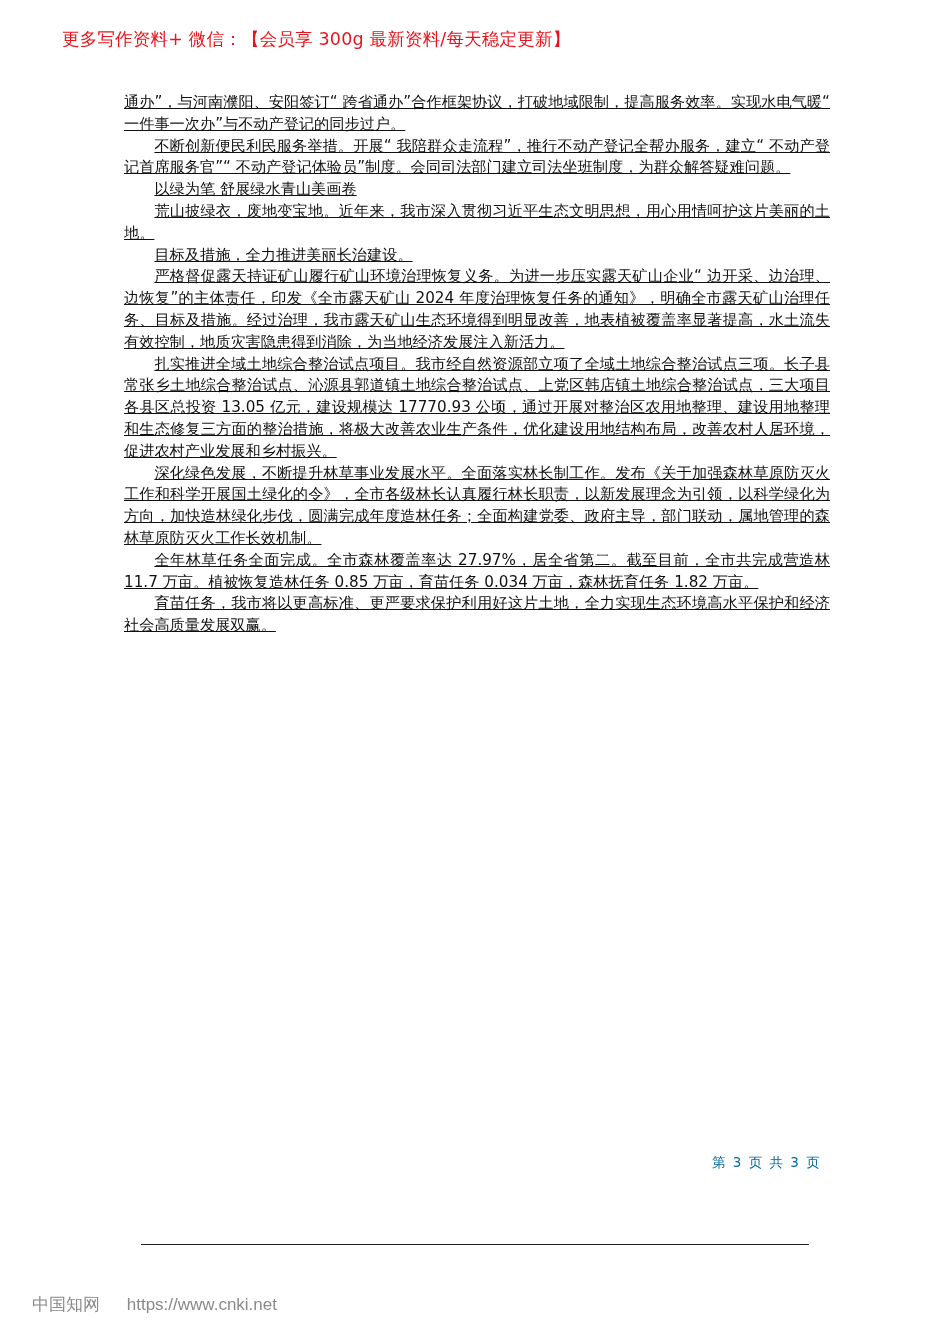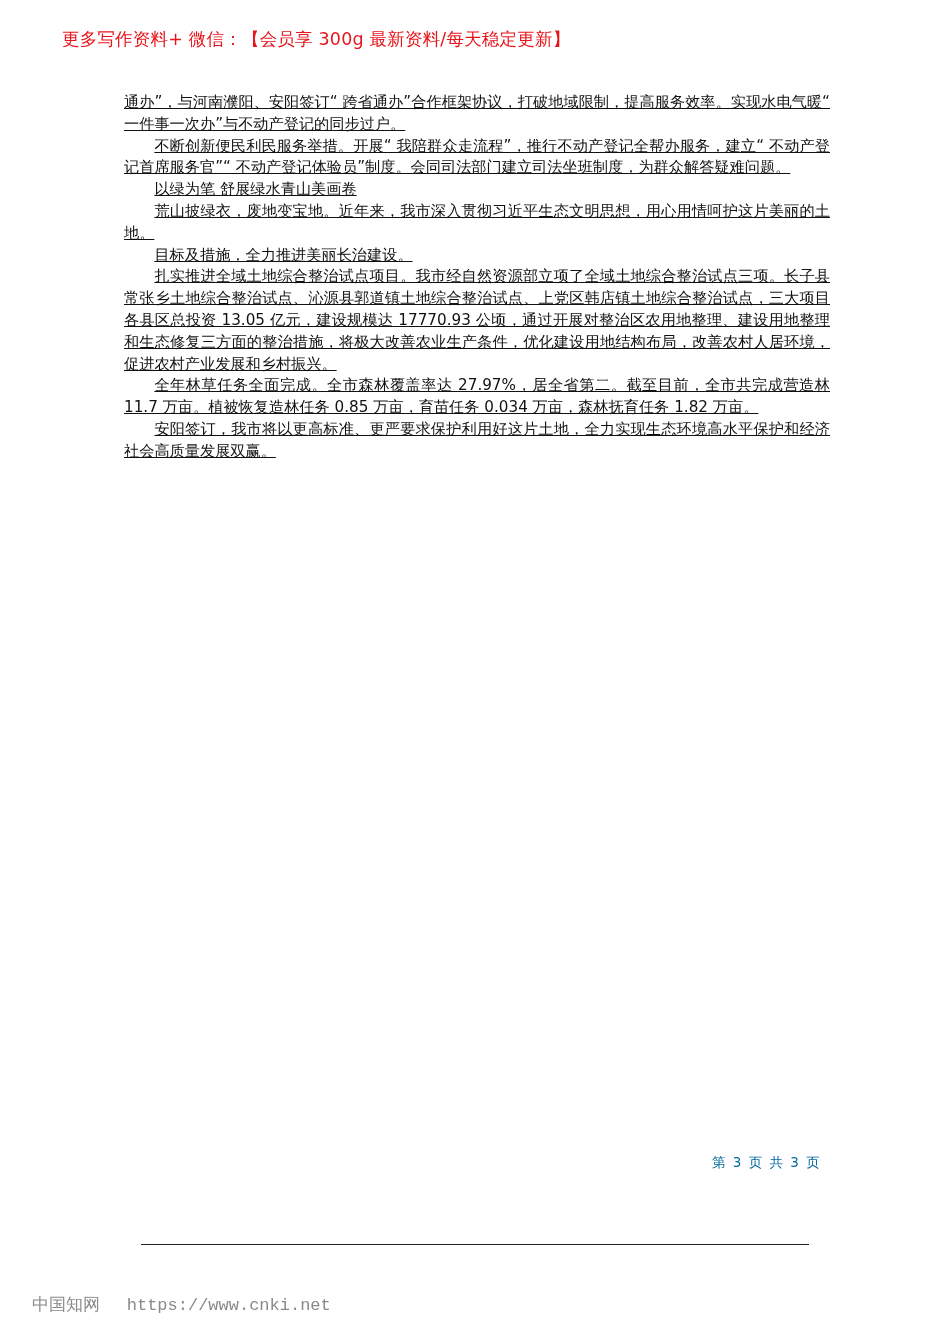--- a/index.html
+++ b/index.html
@@ -4,36 +4,38 @@
 <style>
   html, body { margin: 0; padding: 0; background: #ffffff; }
   body { width: 950px; height: 1344px; position: relative; overflow: hidden; font-family: "DejaVu Sans", "Liberation Sans", sans-serif; }
   .banner { position: absolute; left: 62px; top: 26px; color: #e8141c; font-size: 17.5px; line-height: 26px; white-space: nowrap; letter-spacing: 0.2px; }
   .body-text { position: absolute; left: 124px; top: 92px; width: 706px; color: #111111; font-size: 15.2px; line-height: 21.8px; text-decoration: underline; }
   .body-text p { margin: 0; padding: 0; text-indent: 2em; text-align: justify; }
   .body-text p.first { text-indent: 0; }
   .page-num { position: absolute; left: 712px; top: 1154px; font-size: 13.5px; color: #0369a1; letter-spacing: 1.5px; white-space: nowrap; }
   .rule { position: absolute; left: 141px; top: 1244px; width: 668px; height: 0; border-top: 1.5px solid #222; }
   .footer { position: absolute; left: 32px; top: 1293px; font-size: 17px; color: #8a8a8a; white-space: nowrap; font-family: "Liberation Sans", "DejaVu Sans", sans-serif; }
-  .footer .url { margin-left: 22px; font-family: Liberation Mono, monospace; }
+  .footer .url { margin-left: 22px; }
 </style>
 </head>
 <body>
 
 <div class="banner">更多写作资料+ 微信：【会员享 300g 最新资料/每天稳定更新】</div>
 
 <div class="body-text">
   <p class="first">通办”，与河南濮阳、安阳签订“ 跨省通办”合作框架协议，打破地域限制，提高服务效率。实现水电气暖“ 一件事一次办”与不动产登记的同步过户。</p>
   <p>不断创新便民利民服务举措。开展“ 我陪群众走流程”，推行不动产登记全帮办服务，建立“ 不动产登记首席服务官”“ 不动产登记体验员”制度。会同司法部门建立司法坐班制度，为群众解答疑难问题。</p>
   <p>以绿为笔 舒展绿水青山美画卷</p>
   <p>荒山披绿衣，废地变宝地。近年来，我市深入贯彻习近平生态文明思想，用心用情呵护这片美丽的土地。</p>
   <p>目标及措施，全力推进美丽长治建设。</p>
+  <p>严格督促露天持证矿山履行矿山环境治理恢复义务。为进一步压实露天矿山企业“ 边开采、边治理、边恢复”的主体责任，印发《全市露天矿山 2024 年度治理恢复任务的通知》，明确全市露天矿山治理任务、目标及措施。经过治理，我市露天矿山生态环境得到明显改善，地表植被覆盖率显著提高，水土流失有效控制，地质灾害隐患得到消除，为当地经济发展注入新活力。</p>
   <p>扎实推进全域土地综合整治试点项目。我市经自然资源部立项了全域土地综合整治试点三项。长子县常张乡土地综合整治试点、沁源县郭道镇土地综合整治试点、上党区韩店镇土地综合整治试点，三大项目各县区总投资 13.05 亿元，建设规模达 17770.93 公顷，通过开展对整治区农用地整理、建设用地整理和生态修复三方面的整治措施，将极大改善农业生产条件，优化建设用地结构布局，改善农村人居环境，促进农村产业发展和乡村振兴。</p>
+  <p>深化绿色发展，不断提升林草事业发展水平。全面落实林长制工作。发布《关于加强森林草原防灭火工作和科学开展国土绿化的令》，全市各级林长认真履行林长职责，以新发展理念为引领，以科学绿化为方向，加快造林绿化步伐，圆满完成年度造林任务；全面构建党委、政府主导，部门联动，属地管理的森林草原防灭火工作长效机制。</p>
   <p>全年林草任务全面完成。全市森林覆盖率达 27.97%，居全省第二。截至目前，全市共完成营造林 11.7 万亩。植被恢复造林任务 0.85 万亩，育苗任务 0.034 万亩，森林抚育任务 1.82 万亩。</p>
-  <p>安阳签订，我市将以更高标准、更严要求保护利用好这片土地，全力实现生态环境高水平保护和经济社会高质量发展双赢。</p>
+  <p>育苗任务，我市将以更高标准、更严要求保护利用好这片土地，全力实现生态环境高水平保护和经济社会高质量发展双赢。</p>
 </div>
 
 <div class="page-num">第 3 页 共 3 页</div>
 
 <div class="rule"></div>
 
 <div class="footer">
   <span>中国知网</span>
   <span class="url">https://www.cnki.net</span>
 </div>

